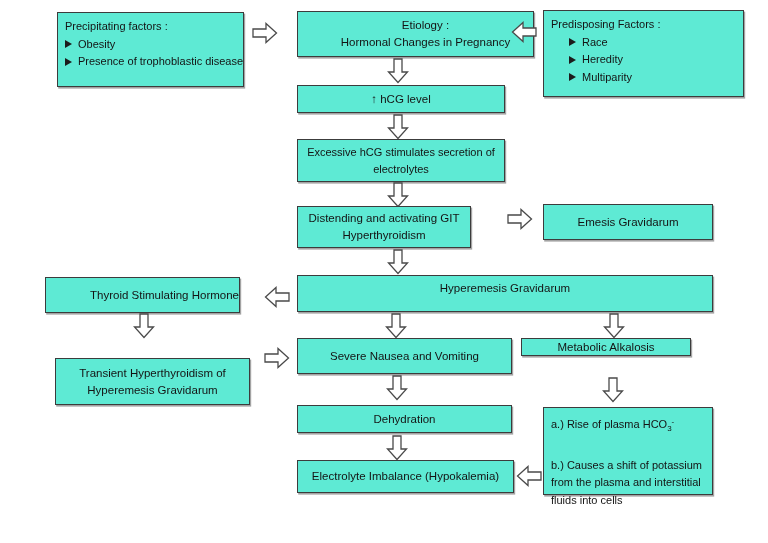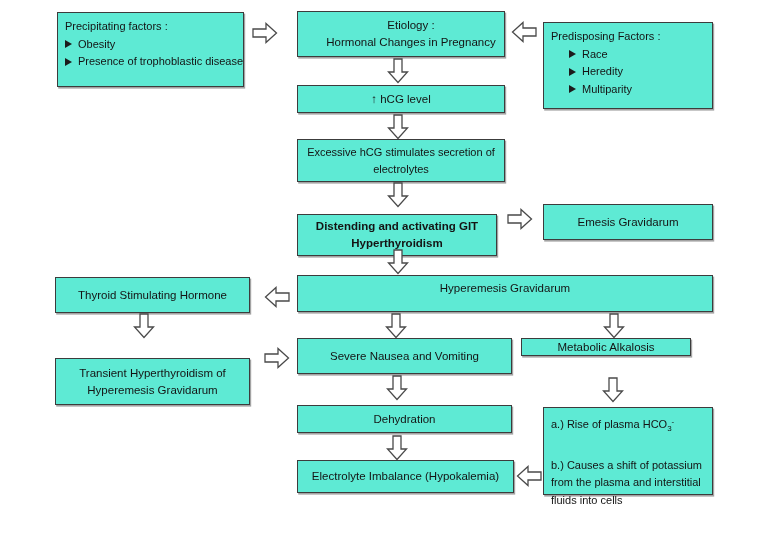--- a/index.html
+++ b/index.html
@@ -69,30 +69,30 @@
     <span class="bullet-row">
       <span class="bullet"></span>
       <span>Presence of trophoblastic disease</span>
     </span>
   </div>
 
   <svg class="arrow" style="left:252px; top:22px;" width="26" height="22">
     <polygon points="1,7 14,7 14,1.5 24.5,11 14,20.5 14,15 1,15"></polygon>
   </svg>
 
-  <div class="box" style="left:297px; top:11px; width:208px; height:46px;padding-left:20px;">
+  <div class="box" style="left:297px; top:11px; width:237px; height:46px;padding-left:20px;">
     <span class="line">Etiology :</span>
     <span class="line">Hormonal Changes in Pregnancy</span>
   </div>
 
   <svg class="arrow" style="left:511px; top:21px;" width="26" height="22">
     <polygon points="25,7 12,7 12,1.5 1.5,11 12,20.5 12,15 25,15"></polygon>
   </svg>
 
-  <div class="box left-align" style="left:543px; top:10px; width:170px; height:87px;margin-top:12px;">
+  <div class="box left-align" style="left:543px; top:10px; width:201px; height:87px;">
     <span class="line">Predisposing Factors :</span>
     <span class="bullet-row indented">
       <span class="bullet"></span>
       <span>Race</span>
     </span>
     <span class="bullet-row indented">
       <span class="bullet"></span>
       <span>Heredity</span>
     </span>
     <span class="bullet-row indented">
@@ -115,21 +115,21 @@
 
   <div class="box small" style="left:297px; top:139px; width:208px; height:43px;">
     <span class="line">Excessive hCG stimulates secretion of</span>
     <span class="line">electrolytes</span>
   </div>
 
   <svg class="arrow" style="left:387px; top:182px;" width="22" height="26">
     <polygon points="7,1 15,1 15,14 20.5,14 11,24.5 1.5,14 7,14"></polygon>
   </svg>
 
-  <div class="box" style="left:297px; top:214px; width:200px; height:42px;font-weight:bold;">
+  <div class="box" style="left:297px; top:206px; width:174px; height:42px;">
     <span class="line">Distending and activating GIT</span>
     <span class="line">Hyperthyroidism</span>
   </div>
 
   <svg class="arrow" style="left:507px; top:208px;" width="26" height="22">
     <polygon points="1,7 14,7 14,1.5 24.5,11 14,20.5 14,15 1,15"></polygon>
   </svg>
 
   <div class="box" style="left:543px; top:204px; width:170px; height:36px;">
     <span class="line">Emesis Gravidarum</span>
@@ -140,21 +140,21 @@
   </svg>
 
   <div class="box top-align" style="left:297px; top:275px; width:416px; height:37px;">
     <span class="line">Hyperemesis Gravidarum</span>
   </div>
 
   <svg class="arrow" style="left:264px; top:286px;" width="26" height="22">
     <polygon points="25,7 12,7 12,1.5 1.5,11 12,20.5 12,15 25,15"></polygon>
   </svg>
 
-  <div class="box" style="left:55px; top:277px; width:195px; height:36px;">
+  <div class="box" style="left:45px; top:277px; width:195px; height:36px;align-items:flex-end;">
     <span class="line">Thyroid Stimulating Hormone</span>
   </div>
 
   <svg class="arrow" style="left:133px; top:313px;" width="22" height="26">
     <polygon points="7,1 15,1 15,14 20.5,14 11,24.5 1.5,14 7,14"></polygon>
   </svg>
 
   <div class="box" style="left:55px; top:358px; width:195px; height:47px;">
     <span class="line">Transient Hyperthyroidism of</span>
     <span class="line">Hyperemesis Gravidarum</span>

